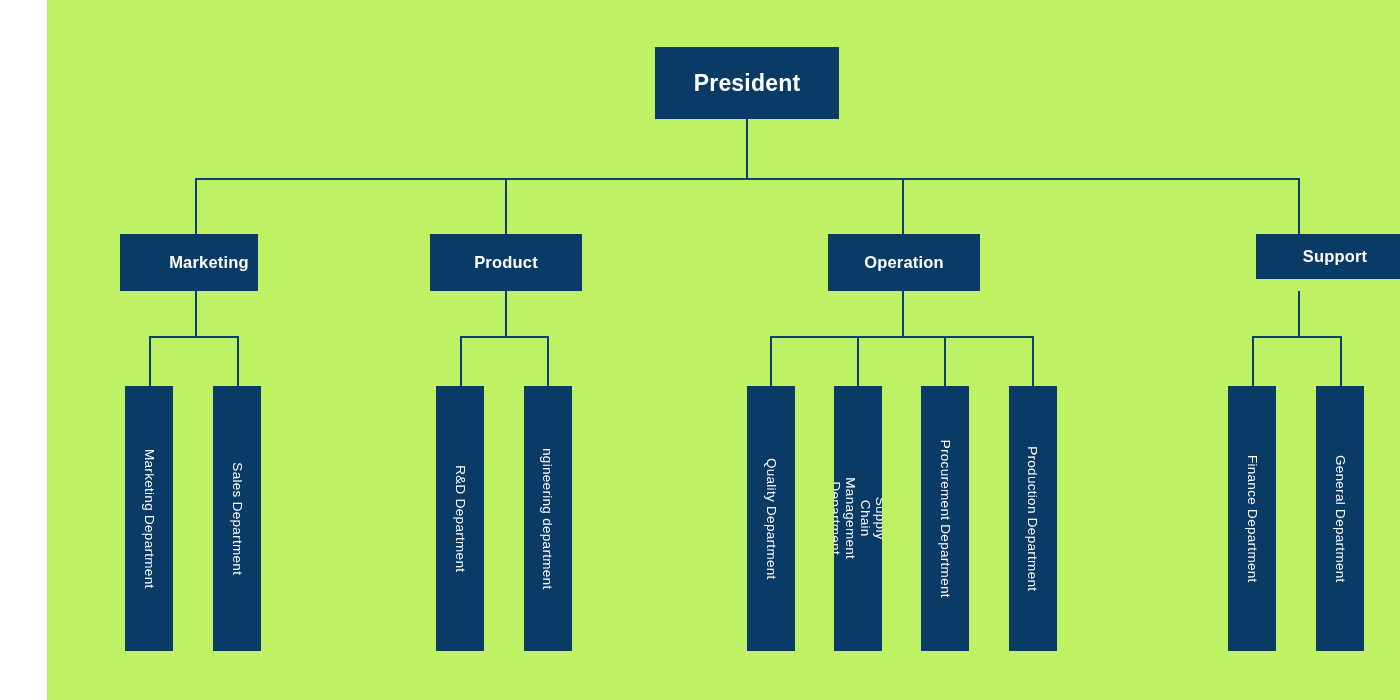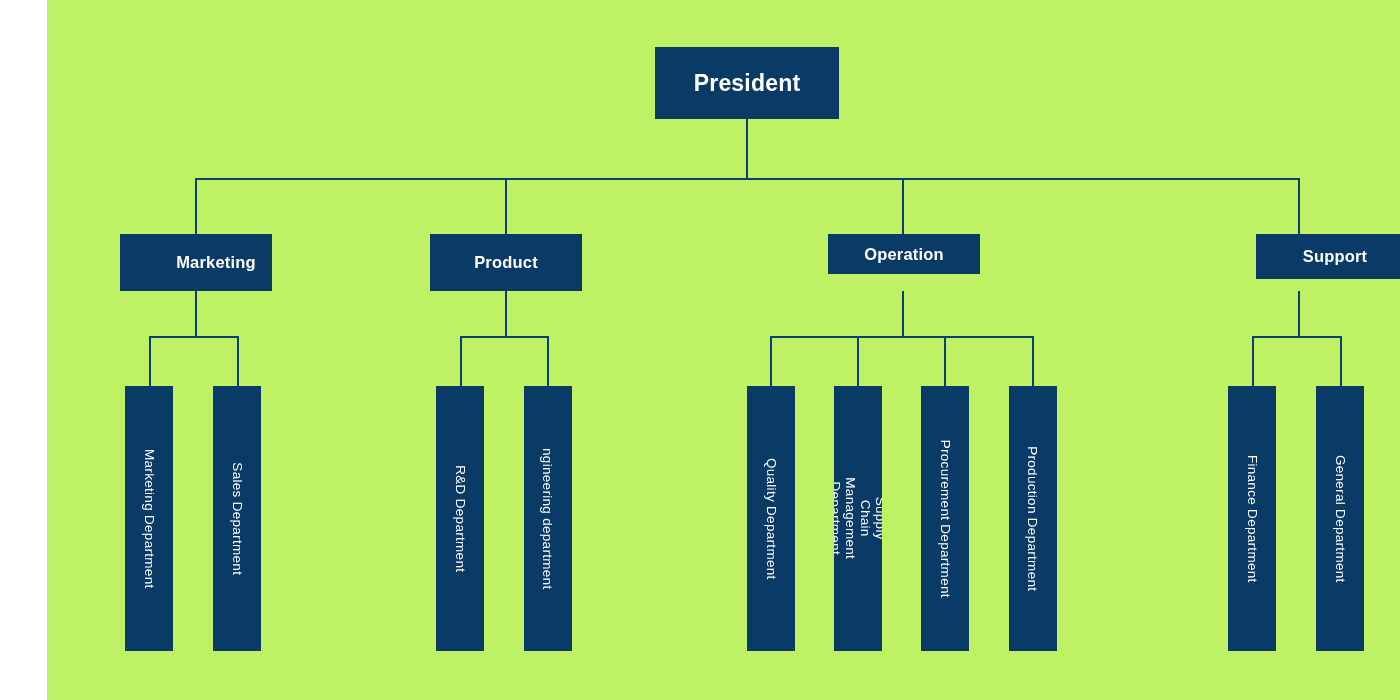--- a/index.html
+++ b/index.html
@@ -85,27 +85,27 @@
 
   <div class="line line-v" style="left:699px; top:119px; width:2px; height:60px;"></div>
 
   <div class="line line-h" style="left:148px; top:178px; width:1105px; height:2px;"></div>
 
   <div class="line line-v" style="left:148px; top:178px; width:2px; height:56px;"></div>
   <div class="line line-v" style="left:458px; top:178px; width:2px; height:56px;"></div>
   <div class="line line-v" style="left:855px; top:178px; width:2px; height:56px;"></div>
   <div class="line line-v" style="left:1251px; top:178px; width:2px; height:56px;"></div>
 
-  <div class="node node-division" style="left:73px; top:234px; width:152px; height:57px;padding-left:40px;">
+  <div class="node node-division" style="left:73px; top:234px; width:138px; height:57px;padding-left:40px;">
     <span>Marketing</span>
   </div>
   <div class="node node-division" style="left:383px; top:234px; width:152px; height:57px;align-items:center;">
     <span>Product</span>
   </div>
-  <div class="node node-division" style="left:781px; top:234px; width:152px; height:40px;">
+  <div class="node node-division" style="left:781px; top:234px; width:152px; height:57px;">
     <span>Operation</span>
   </div>
   <div class="node node-division" style="left:1209px; top:234px; width:152px; height:45px;padding-left:6px;">
     <span>Support</span>
   </div>
 
   <div class="line line-v" style="left:148px; top:291px; width:2px; height:46px;"></div>
   <div class="line line-h" style="left:102px; top:336px; width:90px; height:2px;"></div>
   <div class="line line-v" style="left:102px; top:336px; width:2px; height:50px;"></div>
   <div class="line line-v" style="left:190px; top:336px; width:2px; height:50px;"></div>

